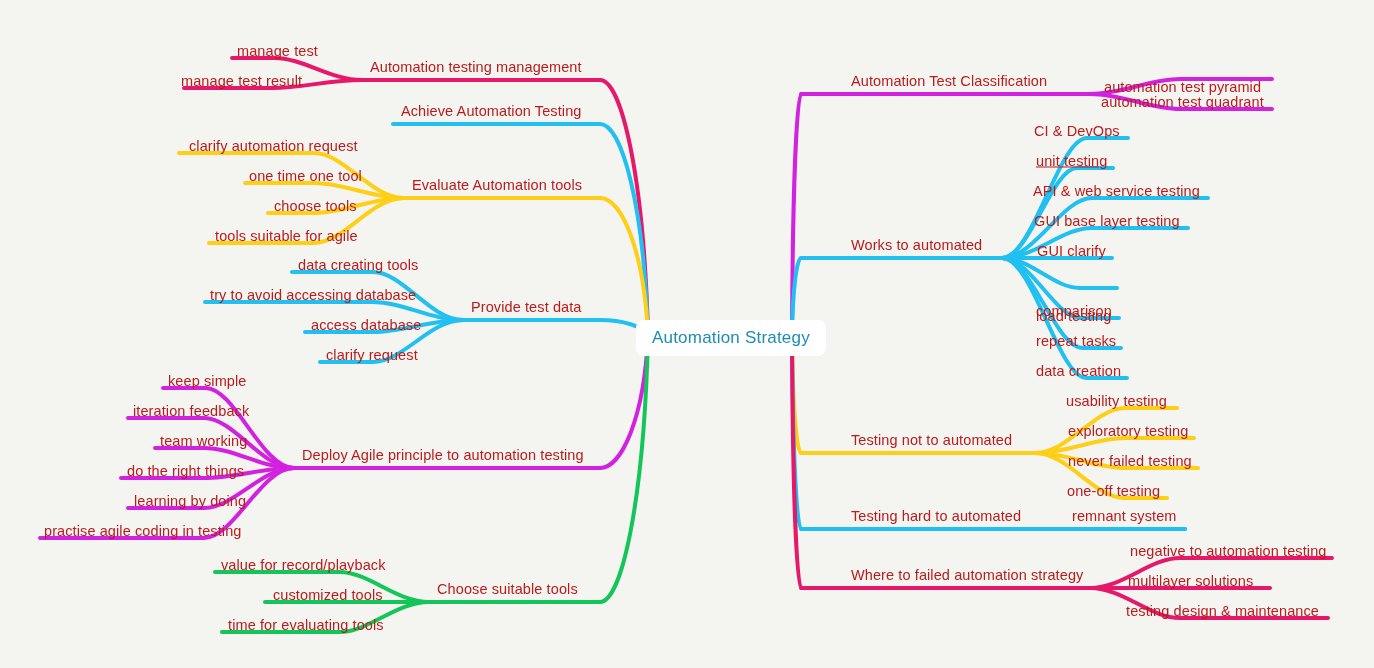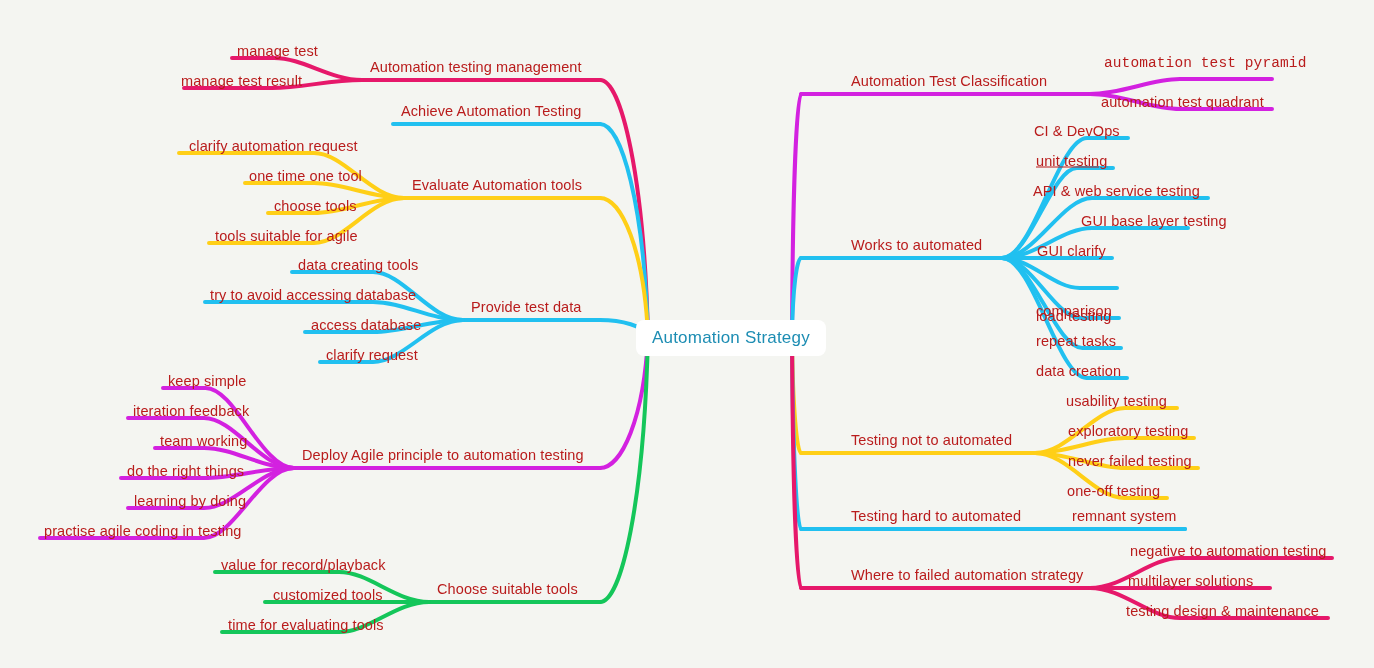--- a/index.html
+++ b/index.html
@@ -131,27 +131,27 @@
       <div class="node-label r" style="left: 133px; top: 418px;">iteration feedback</div>
       <div class="node-label r" style="left: 160px; top: 448px;">team working</div>
       <div class="node-label r" style="left: 127px; top: 478px;">do the right things</div>
       <div class="node-label r" style="left: 134px; top: 508px;">learning by doing</div>
       <div class="node-label r" style="left: 44px; top: 538px;">practise agile coding in testing</div>
       <div class="node-label r" style="left: 437px; top: 596px;">Choose suitable tools</div>
       <div class="node-label r" style="left: 221px; top: 572px;">value for record/playback</div>
       <div class="node-label r" style="left: 273px; top: 602px;">customized tools</div>
       <div class="node-label r" style="left: 228px; top: 632px;">time for evaluating tools</div>
       <div class="node-label r" style="left: 851px; top: 88px;">Automation Test Classification</div>
-      <div class="node-label r" style="left: 1104px; top: 70px; font-family: Liberation Mono, monospace;">automation test pyramid</div>
+      <div class="node-label r" style="left: 1104px; top: 94px;">automation test pyramid</div>
       <div class="node-label r" style="left: 1101px; top: 109px;">automation test quadrant</div>
       <div class="node-label r" style="left: 851px; top: 252px;">Works to automated</div>
       <div class="node-label r" style="left: 1034px; top: 138px;">CI &amp; DevOps</div>
       <div class="node-label r" style="left: 1036px; top: 168px; text-decoration: underline;">unit testing</div>
       <div class="node-label r" style="left: 1033px; top: 198px;">API &amp; web service testing</div>
-      <div class="node-label r" style="left: 1034px; top: 228px; margin-left: 47px;">GUI base layer testing</div>
+      <div class="node-label r" style="left: 1034px; top: 228px;">GUI base layer testing</div>
       <div class="node-label r" style="left: 1037px; top: 258px;">GUI clarify</div>
       <div class="node-label r" style="left: 1036px; top: 288px; margin-top: 35px;">load testing</div>
       <div class="node-label r" style="left: 1036px; top: 318px;">comparison</div>
       <div class="node-label r" style="left: 1036px; top: 348px;">repeat tasks</div>
       <div class="node-label r" style="left: 1036px; top: 378px;">data creation</div>
       <div class="node-label r" style="left: 851px; top: 447px;">Testing not to automated</div>
       <div class="node-label r" style="left: 1066px; top: 408px;">usability testing</div>
       <div class="node-label r" style="left: 1068px; top: 438px;">exploratory testing</div>
       <div class="node-label r" style="left: 1068px; top: 468px;">never failed testing</div>
       <div class="node-label r" style="left: 1067px; top: 498px;">one-off testing</div>

